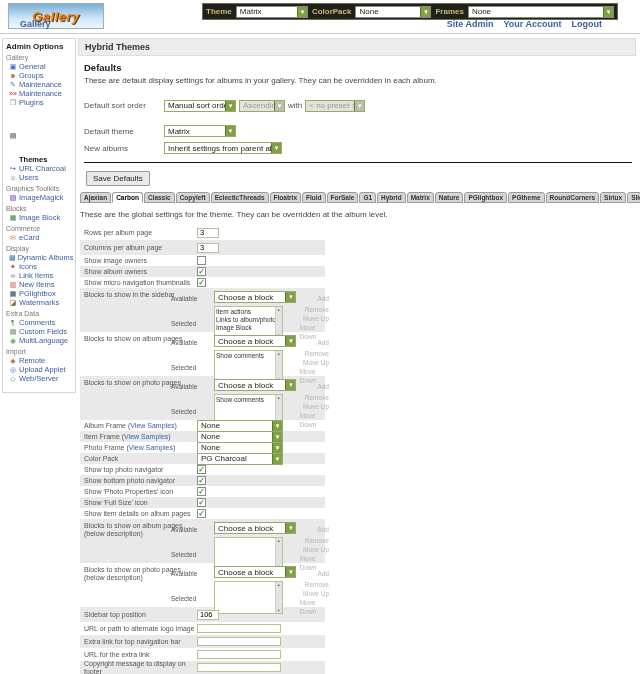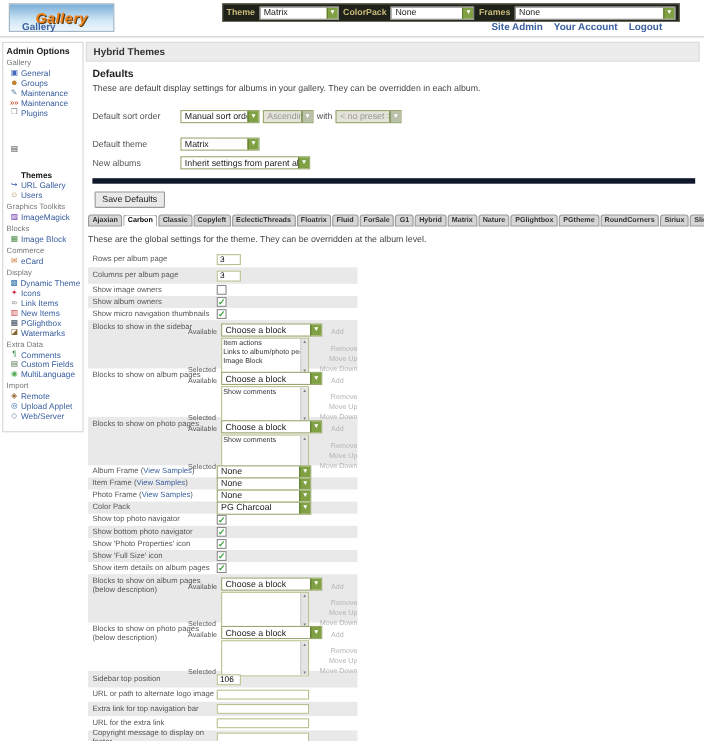--- a/index.html
+++ b/index.html
@@ -52,21 +52,21 @@
     font-size:9px; font-weight:bold; color:#333; }
 
   .defaults { padding:6px 4px 0 6px; }
   .sec-h { font-size:9.5px; font-weight:bold; color:#222; }
   .sec-desc { font-size:8px; color:#444; margin:3px 0 6px; }
   .d-row { display:flex; align-items:center; margin:5px 0; }
   .d-row .d-lab { width:80px; font-size:8px; color:#555; }
   .d-row .with { font-size:8px; color:#555; margin:10px 3px; }
   .d-sort { width:72px; } .d-dir { width:46px; } .d-preset { width:60px; }
   .d-theme { width:72px; } .d-albums { width:118px; }
-  .d-save { border-top:5px solid #0f172a; margin-top:8px; padding:4px 0 0 2px; }
+  .d-save { border-top:1px solid #0f172a; margin-top:8px; padding:4px 0 0 2px; }
   .btn { font-size:8px; color:#222; background:#e9e9e9; border:1px solid #999;
     padding:2px 6px; border-radius:1px; cursor:pointer; font-family:"Liberation Sans",sans-serif; }
 
   
   .tabs { display:flex; align-items:flex-end; gap:1px; margin:6px 0 0 2px; flex-wrap:nowrap; }
   .tab { background:#d6d6d6; border:1px solid #999; border-radius:3px 3px 0 0;
     padding:1px 3px; font-size:6.5px; font-weight:bold; color:#333;
     white-space:nowrap; cursor:pointer; }
   .tab.active { background:#fff; color:#000; border-bottom-color:#fff; }
 
@@ -87,21 +87,21 @@
   input.num { width:22px; height:10px; font-size:7.5px; border:1px solid #b8c290;
     padding:0 2px; font-family:"Liberation Sans",sans-serif; }
   input.widein { width:84px; height:9px; font-size:7.5px; border:1px solid #b8c290;
     padding:0 2px; font-family:"Liberation Sans",sans-serif; }
   .cb { width:9px; height:9px; border:1px solid #8a8a8a; background:#fff;
     display:inline-flex; align-items:center; justify-content:center;
     font-size:8px; color:#2f9e2f; font-weight:bold; line-height:1; cursor:pointer; }
   .s-sel { width:86px; }
 
   .blk { margin-left:-26px; width:158px; }
-  .blk-row { display:flex; align-items:flex-end; gap:4px; }
+  .blk-row { display:flex; align-items:center; gap:17px; }
   .blk-lab { width:26px; font-size:6.5px; color:#555; text-align:left; padding-top:2px; flex-shrink:0; }
   .choose { width:92px; }
   .dim { font-size:6.5px; color:#b5b5b5; cursor:pointer; }
   .blk-add { padding-top:2px; margin-left:4px; }
   .listbox { width:80px; height:33px; background:#fff; border:1px solid #b8c290;
     display:flex; overflow:hidden; margin-top:1px; }
   .lb-items { flex:1; overflow:hidden; padding:1px 1px; }
   .lb-item { font-size:6.5px; color:#333; white-space:nowrap; line-height:8px; cursor:pointer; }
   .lb-sb { width:7px; background:#e4e4e4; border-left:1px solid #ccc;
     display:flex; flex-direction:column; justify-content:space-between;
@@ -168,21 +168,21 @@
           <div class="sb-item">
             <span class="sb-icon" style="color: rgb(136, 136, 136);">❐</span>
             <span class="lbl">Plugins</span>
           </div>
           <div class="sb-item active">
             <span class="sb-icon" style="color: rgb(68, 68, 68);">▤</span>
             <span class="lbl">Themes</span>
           </div>
           <div class="sb-item">
             <span class="sb-icon" style="color: rgb(51, 85, 170);">↪</span>
-            <span class="lbl">URL Gallery</span>
+            <span class="lbl">URL Charcoal</span>
           </div>
           <div class="sb-item">
             <span class="sb-icon" style="color: rgb(153, 119, 68);">☺</span>
             <span class="lbl">Users</span>
           </div>
         </div>
         <div class="sb-sec">
           <div class="sb-sec-label">Graphics Toolkits</div>
           <div class="sb-item">
             <span class="sb-icon" style="color: rgb(102, 51, 170);">▨</span>
@@ -200,21 +200,21 @@
           <div class="sb-sec-label">Commerce</div>
           <div class="sb-item">
             <span class="sb-icon" style="color: rgb(204, 119, 51);">✉</span>
             <span class="lbl">eCard</span>
           </div>
         </div>
         <div class="sb-sec">
           <div class="sb-sec-label">Display</div>
           <div class="sb-item">
             <span class="sb-icon" style="color: rgb(51, 119, 170);">▩</span>
-            <span class="lbl">Dynamic Theme</span>
+            <span class="lbl">Dynamic Albums</span>
           </div>
           <div class="sb-item">
             <span class="sb-icon" style="color: rgb(204, 51, 68);">✦</span>
             <span class="lbl">Icons</span>
           </div>
           <div class="sb-item">
             <span class="sb-icon" style="color: rgb(119, 119, 119);">∞</span>
             <span class="lbl">Link Items</span>
           </div>
           <div class="sb-item">

